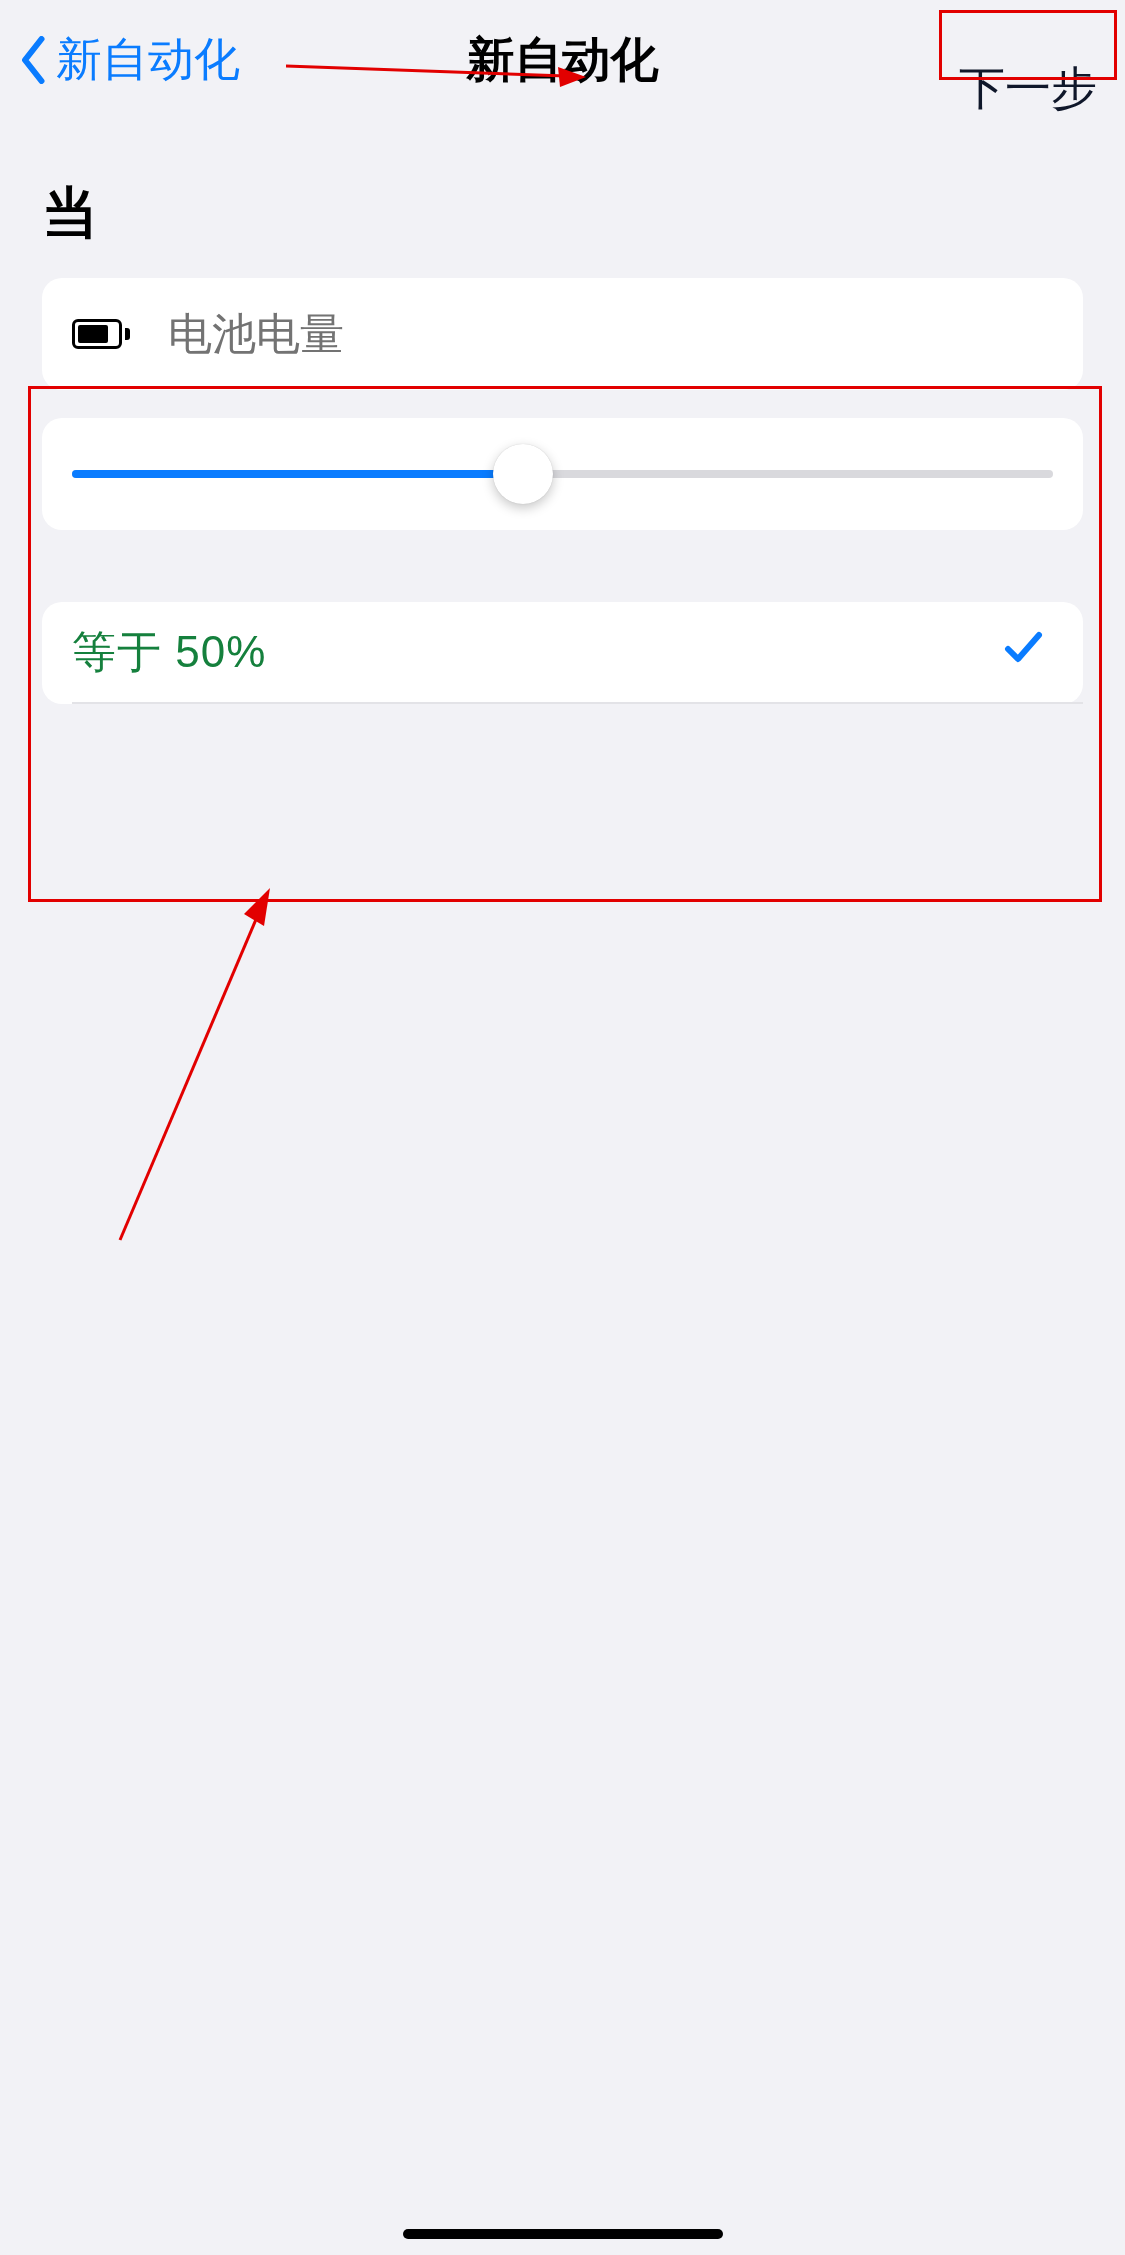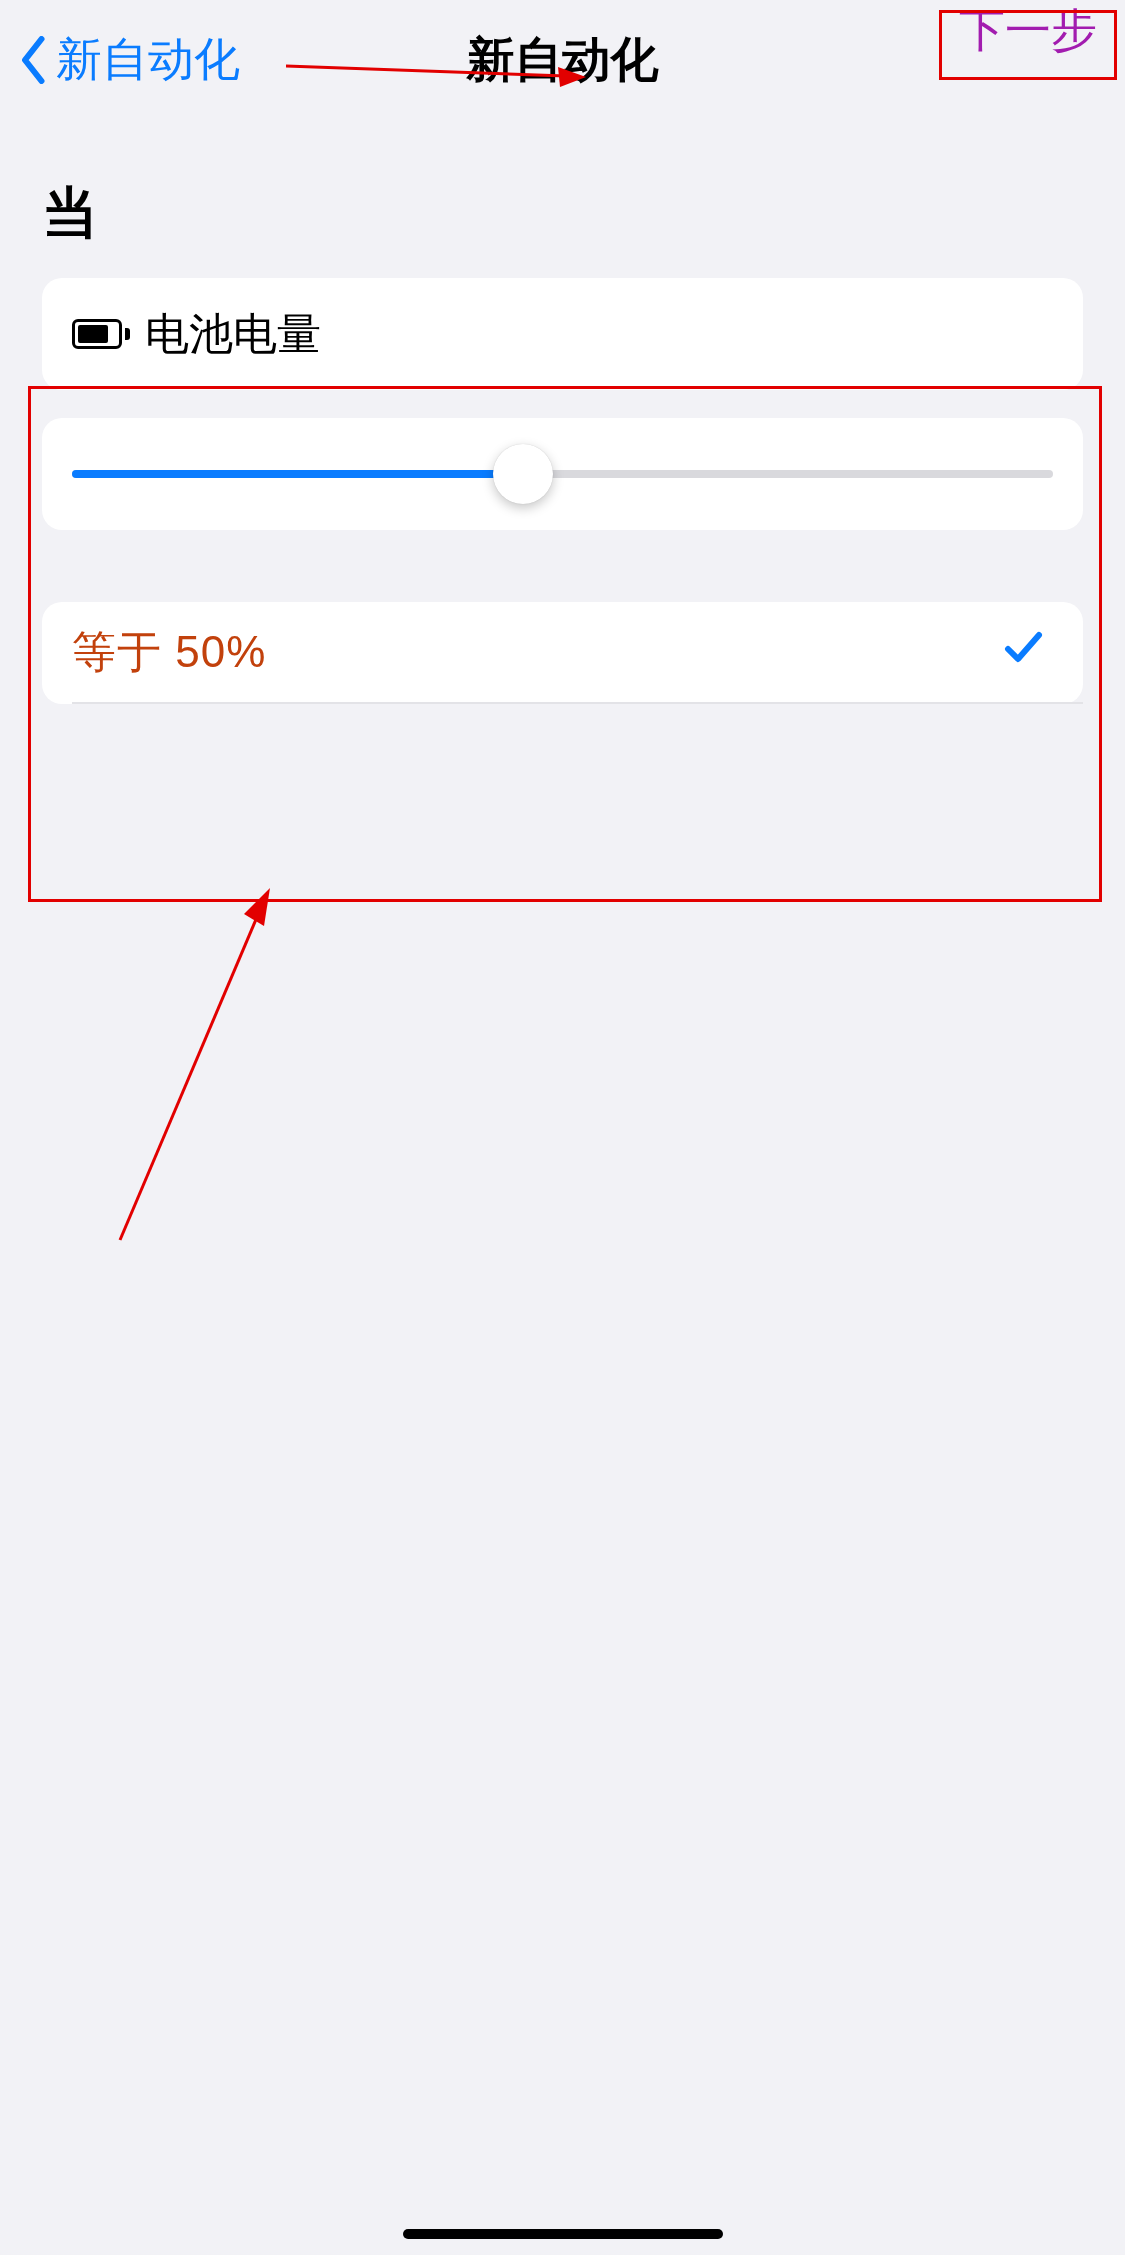--- a/index.html
+++ b/index.html
@@ -3,41 +3,41 @@
   <meta charset="utf-8">
   <style>
     *{box-sizing:border-box;margin:0;padding:0;font-family:-apple-system,"PingFang SC","Helvetica Neue",sans-serif}
     html,body{width:1125px;height:2255px;background:#f2f2f6;overflow:hidden;position:relative}
 
     
     .nav{position:relative;height:120px;width:100%;display:flex;align-items:center;justify-content:center}
     .back{position:absolute;left:20px;top:0;height:100%;display:flex;align-items:center;color:#0a7cff;font-size:46px;font-weight:400}
     .back svg{width:28px;height:48px;margin-right:8px}
     .title{font-size:48px;font-weight:600;color:#000;text-align:center}
-    .next{position:absolute;right:28px;top:0;height:100%;display:flex;align-items:flex-start;color:#a21caf;font-size:46px;font-weight:400}
+    .next{position:absolute;right:28px;top:0;height:100%;display:flex;align-items:flex-end;color:#0f172a;font-size:46px;font-weight:400}
 
     .section-title{font-size:56px;font-weight:600;color:#000;margin:56px 0 26px 42px}
 
     .card{background:#fff;border-radius:20px;margin:0 42px}
     .trigger{display:flex;align-items:center;height:112px;padding:0 30px}
-    .trigger-label{font-size:44px;color:#000000;margin-left:15px}
+    .trigger-label{font-size:44px;color:#737373;margin-left:38px}
 
     
     .batt{position:relative;width:58px;height:30px}
     .batt-body{position:absolute;left:0;top:0;width:50px;height:30px;border:3px solid #000;border-radius:6px}
     .batt-fill{position:absolute;left:6px;top:6px;width:30px;height:18px;background:#000;border-radius:2px}
     .batt-tip{position:absolute;right:0;top:9px;width:5px;height:12px;background:#000;border-radius:0 3px 3px 0}
 
     .slider-card{height:112px;display:flex;align-items:center;padding:0 30px;margin-top:28px}
     .slider{position:relative;flex:1;height:8px;background:#d9d9dd;border-radius:4px}
     .slider-fill{position:absolute;left:0;top:0;height:8px;background:#0a7cff;border-radius:4px;width:46%}
     .slider-thumb{position:absolute;top:50%;left:46%;width:60px;height:60px;background:#fff;border-radius:50%;transform:translate(-50%,-50%);box-shadow:0 4px 12px rgba(0,0,0,.22),0 0 1px rgba(0,0,0,.2)}
 
     .options-card{margin-top:72px}
-    .opt{display:flex;align-items:center;justify-content:space-between;height:100px;padding:0 40px 0 30px;font-size:44px;color:#c2410c;letter-spacing:1px}
+    .opt{display:flex;align-items:center;justify-content:space-between;height:100px;padding:0 40px 0 30px;font-size:44px;color:#15803d;letter-spacing:1px}
     .sep{height:1px;background:#e3e3e7;margin-left:30px}
     .check svg{width:40px;height:40px;stroke:#0a7cff;stroke-width:6;fill:none;stroke-linecap:round;stroke-linejoin:round}
 
     
     .next-box{position:absolute;border:3px solid #e20000;top:10px;right:8px;width:178px;height:70px}
     .group-box{position:absolute;border:3px solid #e20000;left:28px;top:386px;width:1074px;height:516px}
     .arrow1{position:absolute;left:286px;top:58px;width:300px;height:34px;pointer-events:none}
     .arrow2{position:absolute;left:110px;top:870px;width:180px;height:380px;pointer-events:none}
 
     .home{position:absolute;bottom:16px;left:50%;transform:translateX(-50%);width:320px;height:10px;background:#000;border-radius:6px}

